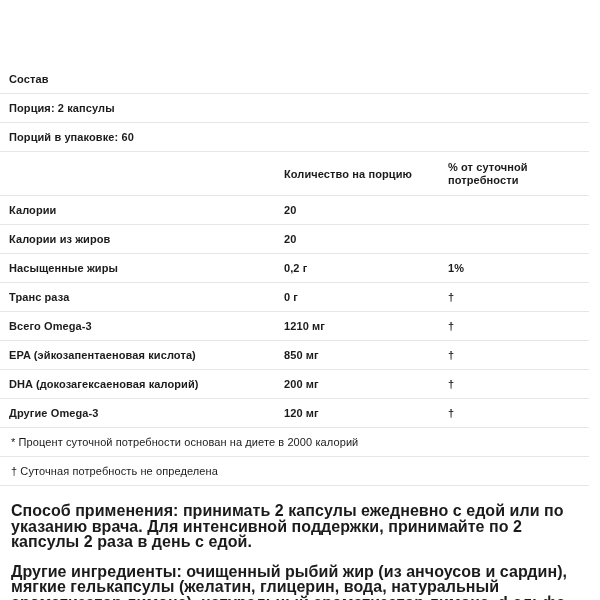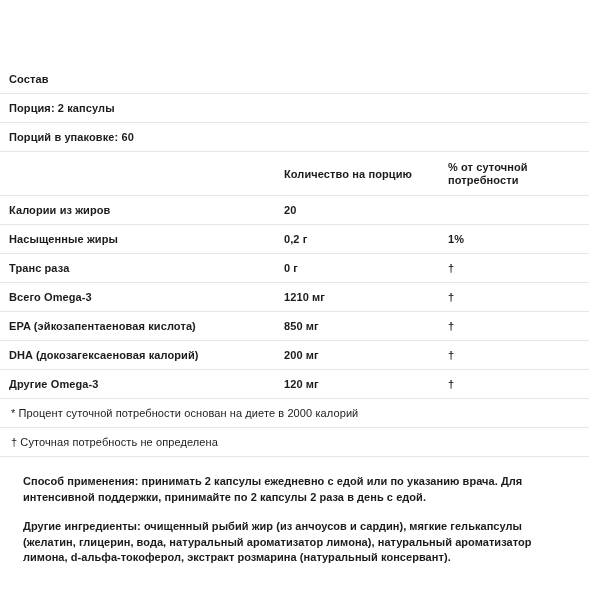--- a/index.html
+++ b/index.html
@@ -65,25 +65,25 @@
   }
 
   
   .body-copy {
     margin: 0;
     padding: 0 12px 0 11px;
     width: 589px;
     box-sizing: border-box;
   }
   .para {
-    font-size: 11px;
+    font-size: 16px;
     font-weight: bold;
     line-height: 15.5px;
     letter-spacing: 0.05px;
-    margin: 0 0 14px 12px;
+    margin: 0 0 14px 0;
     color: #1b1b1b;
   }
   .para.first { margin-top: 17px; }
   .para:last-child { margin-bottom: 0; }
 </style>
 </head>
 <body>
 
 <div class="page">
 
@@ -106,20 +106,25 @@
       <tr>
         <td class="name" colspan="3">Порций в упаковке: 60</td>
       </tr>
 
       <tr class="hdr">
         <td class="name"></td>
         <td class="amt">Количество на порцию</td>
         <td class="dv">% от суточной потребности</td>
       </tr>
 
+      <tr>
+        <td class="name">Калории</td>
+        <td class="amt">20</td>
+        <td class="dv"></td>
+      </tr>
 
       <tr>
         <td class="name">Калории из жиров</td>
         <td class="amt">20</td>
         <td class="dv"></td>
       </tr>
 
 
       <tr>
         <td class="name indent">Насыщенные жиры</td>

